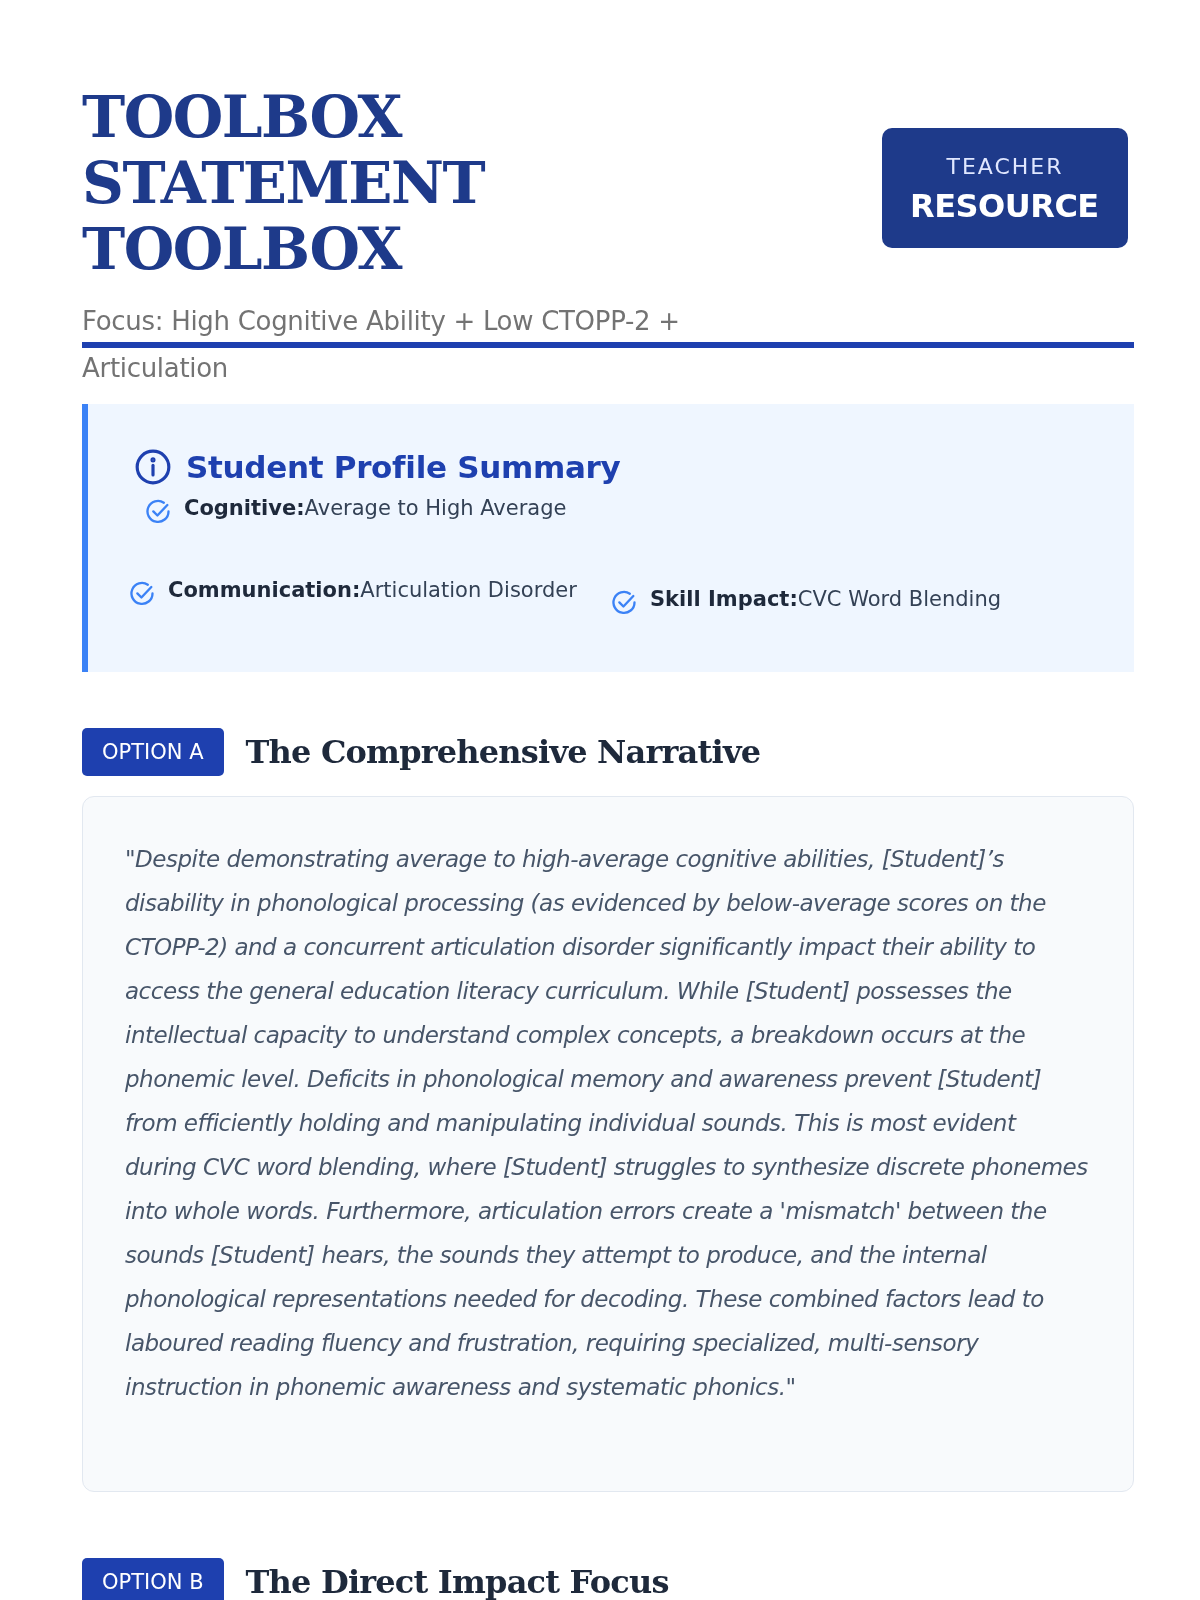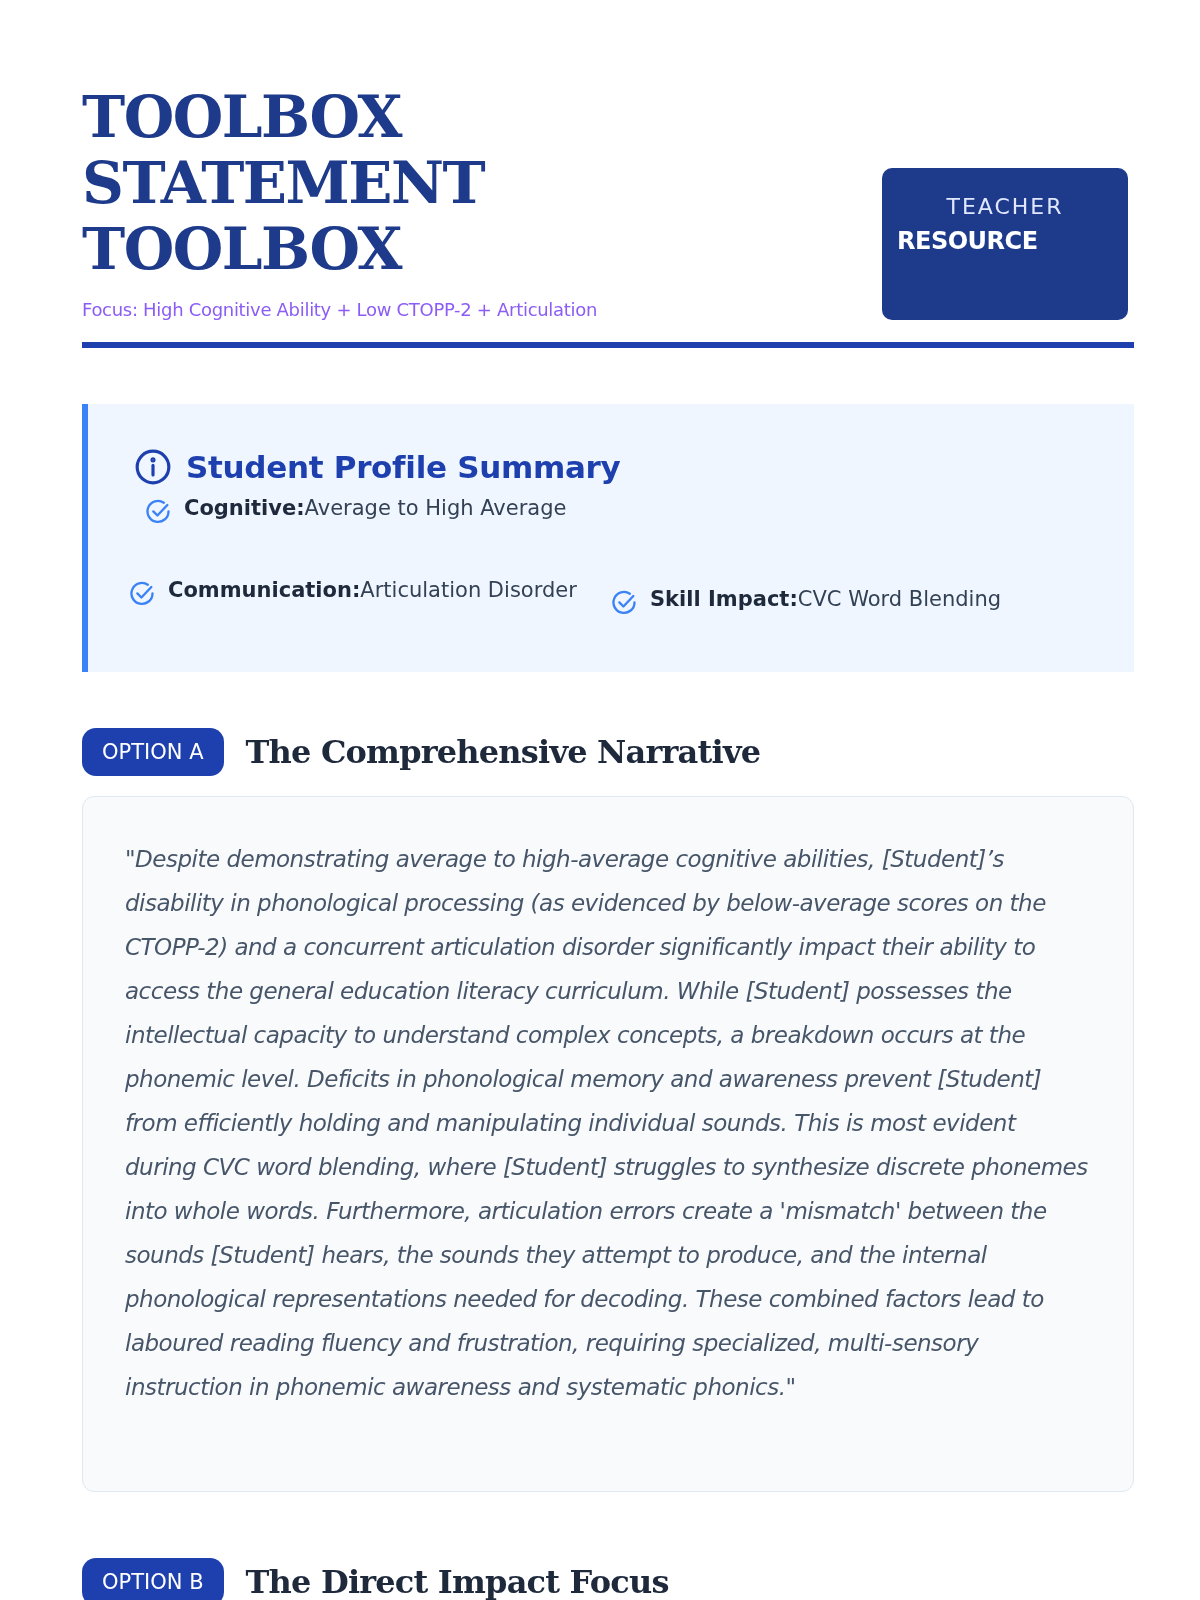--- a/index.html
+++ b/index.html
@@ -6,53 +6,53 @@
     html, body { width: 1200px; height: 1600px; background: #ffffff; overflow: hidden; }
     body { font-family: "DejaVu Sans", sans-serif; color: #1e293b; position: relative; }
 
     .header { position: absolute; left: 82px; top: 84px; width: 1052px; }
     .title {
       font-family: "DejaVu Serif", serif; font-weight: bold;
       font-size: 58px; line-height: 66px; color: #1e3a8a;
       letter-spacing: -1.5px; width: 720px;
     }
     .subtitle {
-      font-family: "DejaVu Sans", sans-serif; font-size: 18px; line-height: 47px;
-      color: #8b5cf6; width: 680px; margin-top: 4px; letter-spacing: -0.3px;
+      font-family: "DejaVu Sans", sans-serif; font-size: 26px; line-height: 47px;
+      color: #737373; width: 680px; margin-top: 16px; letter-spacing: -0.3px;
     }
     .resource-badge {
-      position: absolute; left: 800px; top: 44px; width: 246px; height: 152px;
+      position: absolute; left: 800px; top: 44px; width: 246px; height: 120px;
       background: #1e3a8a; border-radius: 10px; overflow: hidden;
-      color: #ffffff; text-align: center; margin-top: 40px;
+      color: #ffffff; text-align: center;
     }
     .resource-badge .small {
       font-size: 22px; letter-spacing: 2px; margin-top: 26px; color: #e0e7ff;
     }
     .resource-badge .big {
-      font-size: 24px; font-weight: bold; margin-top: 8px; white-space: nowrap;
-      letter-spacing: -0.5px; padding-left: 15px; text-align: left;
+      font-size: 32px; font-weight: bold; margin-top: 8px; white-space: nowrap;
+      letter-spacing: -0.5px; padding-left: 28px; text-align: left;
     }
     .rule { position: absolute; left: 82px; top: 342px; width: 1052px; height: 6px; background: #1e40af; }
 
     .profile {
       position: absolute; left: 82px; top: 404px; width: 1052px; height: 268px;
       background: #eff6ff; border-left: 6px solid #3b82f6; padding-left: 40px;
     }
     .profile-head { position: absolute; left: 46px; top: 44px; display: flex; align-items: center; }
     .profile-head .icon { width: 38px; height: 38px; margin-right: 14px; }
     .profile-title { font-size: 31px; font-weight: bold; color: #1e40af; letter-spacing: -0.3px; }
     .pitem { position: absolute; display: flex; align-items: flex-start; font-size: 21px; line-height: 33px; color: #334155; }
     .pitem .chk { width: 28px; height: 28px; margin-right: 12px; margin-top: 6px; flex-shrink: 0; }
     .pitem .lbl { font-weight: bold; color: #1e293b; flex-shrink: 0; }
     .pitem.wrap .lbl { width: 88px; }
     .pitem.wrap .val { width: 320px; }
 
     .opt-row { position: absolute; left: 82px; display: flex; align-items: center; }
     .opt-badge {
-      background: #1e40af; color: #ffffff; font-size: 21px; border-radius: 14px;
+      background: #1e40af; color: #ffffff; font-size: 21px; border-radius: 5px;
       height: 48px; padding: 12px 20px; display: flex; align-items: center; letter-spacing: 0;
     }
     .opt-title {
       font-family: "DejaVu Serif", serif; font-weight: bold; font-size: 32px;
       color: #1e293b; margin-left: 22px; letter-spacing: -0.8px;
     }
     .quote-box {
       position: absolute; left: 82px; top: 796px; width: 1052px; height: 696px;
       background: #f8fafc; border: 1.5px solid #e2e8f0; border-radius: 12px;
       padding: 40px 40px 0 42px;

